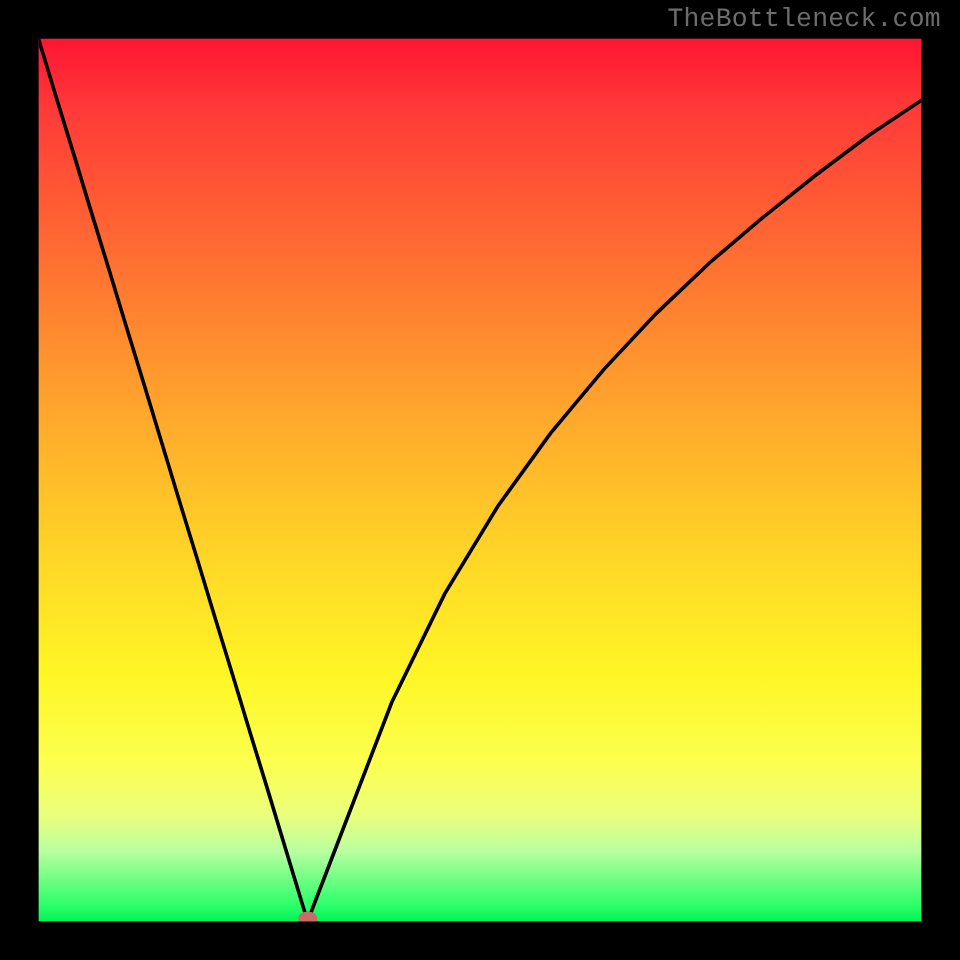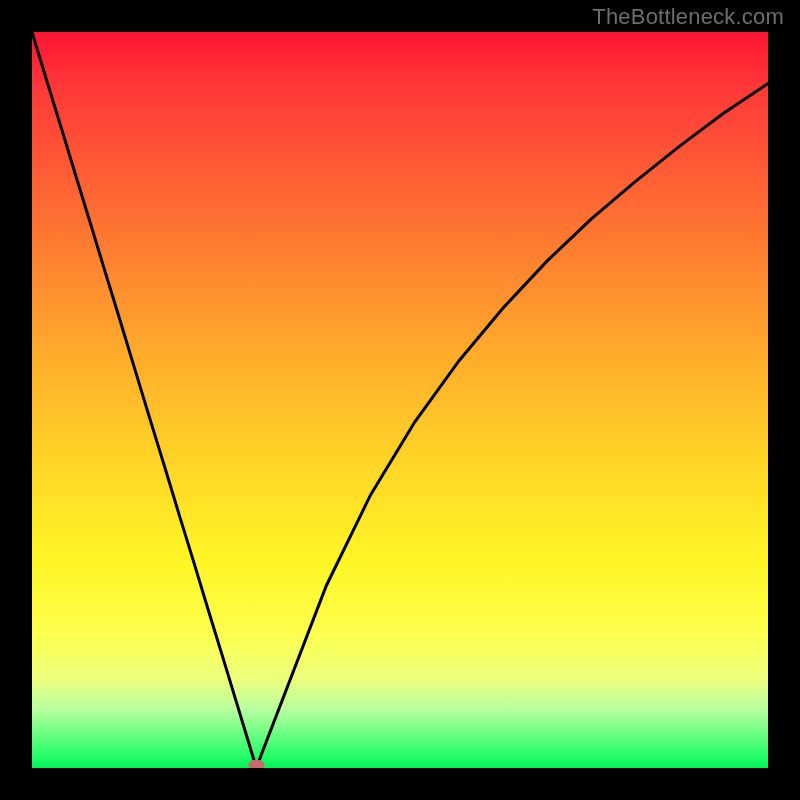--- a/index.html
+++ b/index.html
@@ -9,20 +9,21 @@
     height:800px;
     background:#000;
     font-family:Arial, Helvetica, sans-serif;
     overflow:hidden;
   }
   .frame{
     position:absolute;
     left:0;top:0;
     width:800px;height:800px;
     background:#000;
+    font-family:Liberation Mono, monospace;
   }
   .plot{
     position:absolute;
     left:32px;
     top:32px;
     width:736px;
     height:736px;
     overflow:hidden;
   }
   .gradient{

